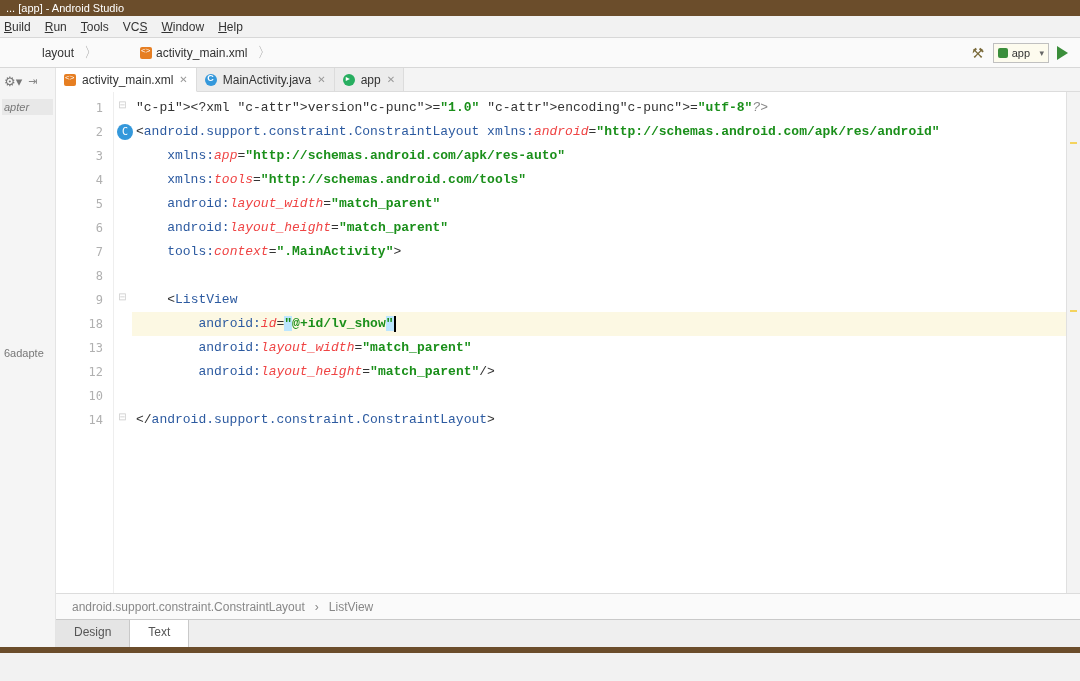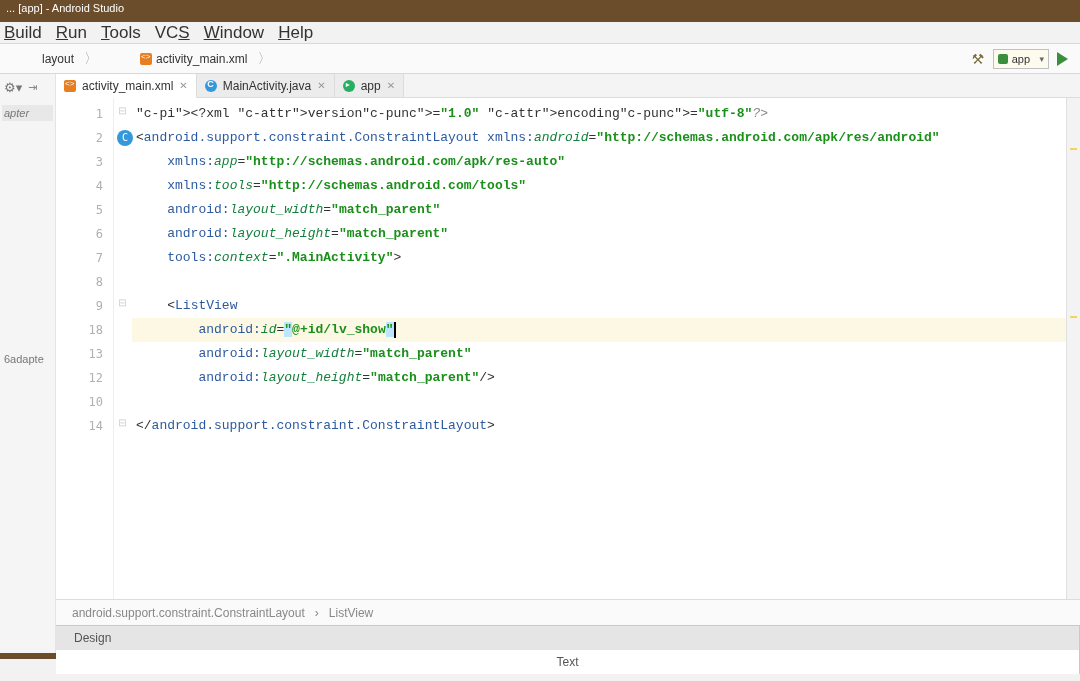--- a/index.html
+++ b/index.html
@@ -1,18 +1,18 @@
 <!DOCTYPE html>
 <html><head>
 <meta charset="utf-8">
 <style>
   * { margin:0; padding:0; box-sizing:border-box; }
   body { font-family:"Segoe UI",sans-serif; font-size:12px; background:#f2f2f2; color:#333; overflow:hidden; width:1080px; height:681px; position:relative; }
-  .titlebar { height:22px; background:#6b4d2b; color:#fff; font-size:11px; padding:0 6px; line-height:16px; overflow:hidden; }
-  .menubar { height:22px; background:#f2f2f2; border-bottom:1px solid #d8d8d8; display:flex; align-items:center; padding:0 4px; gap:14px; font-size:17px; }
+  .titlebar { height:16px; background:#6b4d2b; color:#fff; font-size:11px; padding:0 6px; line-height:16px; overflow:hidden; }
+  .menubar { height:22px; background:#f2f2f2; border-bottom:1px solid #d8d8d8; display:flex; align-items:center; padding:0 4px; gap:14px; font-size:12px; }
   .menubar span { cursor:default; }
   .menubar .mn { text-decoration:underline; }
   .toolbar { height:30px; background:#fafafa; border-bottom:1px solid #d8d8d8; display:flex; align-items:center; padding:0 4px; }
   .breadcrumb { display:flex; align-items:center; gap:4px; }
   .bc-item { display:flex; align-items:center; gap:4px; padding:2px 6px;margin-left:32px; }
   .bc-sep { color:#aaa; font-size:14px; }
   .tool-right { margin-left:auto; display:flex; align-items:center; gap:8px; padding-right:8px; }
   .run-select { border:1px solid #c0c0c0; background:#fdfbee; padding:1px 18px 1px 18px; position:relative; font-size:11px; height:20px; display:flex; align-items:center; }
   .run-select::before { content:""; width:10px; height:10px; background:#3b8e3b; position:absolute; left:4px; border-radius:2px; }
   .run-select::after { content:"▾"; position:absolute; right:4px; color:#666; font-size:9px; }
@@ -40,28 +40,28 @@
   .editor { flex:1; display:flex; overflow:hidden; position:relative; }
   .gutter { width:58px; background:#fff; color:#b0b0b0; font-family:Consolas,monospace; font-size:12px; text-align:right; padding-top:4px; border-right:1px solid #eee; }
   .gutter .ln { height:24px; line-height:24px; padding-right:10px; position:relative; }
   .gutter .ln .badge { position:absolute; right:-20px; top:4px; width:16px; height:16px; background:#3498db; color:#fff; border-radius:50%; font-size:10px; line-height:16px; text-align:center; }
   .fold-col { width:18px; background:#fff; border-right:1px solid transparent; }
   .fold-col .fm { height:24px; display:flex; align-items:center; justify-content:center; color:#bbb; font-size:10px; }
   .code { flex:1; font-family:Consolas,"Courier New",monospace; font-size:13px; padding-top:4px; white-space:pre; overflow:hidden; }
   .code .line { height:24px; line-height:24px; padding-left:4px; }
   .code .line.hl { background:#fcf8e3; }
   .c-decl { color:#2c5aa0; } 
-  .c-attr { color:#15803d; font-style:italic; } 
+  .c-attr { color:#ef4444; font-style:italic; } 
   .c-val  { color:#1a8f1a; font-weight:600; } 
   .c-punc { color:#333; }
   .c-pi   { color:#888; font-style:italic; }
   .c-str-hl { background:#bce6ff; }
   .caret { border-left:2px solid #000; display:inline-block; height:16px; vertical-align:middle; }
   .crumbbar { height:26px; border-top:1px solid #dcdcdc; background:#fafafa; display:flex; align-items:center; padding:0 16px; color:#888; font-size:12px; gap:10px; }
-  .bottom-tabs { height:28px; background:#efefef; border-top:1px solid #c9c9c9; display:flex;flex-direction:column; }
+  .bottom-tabs { height:28px; background:#efefef; border-top:1px solid #c9c9c9; display:flex; }
   .btab { padding:5px 18px; border-right:1px solid #c9c9c9; font-size:12px; color:#555; background:#e5e5e5; }
   .btab.active { background:#fff; font-weight:500;text-align:center; }
   .statusbar { height:6px; background:#6b4d2b; }
   .right-scroll { width:14px; background:#f3f3f3; border-left:1px solid #e0e0e0; position:relative; }
   .right-scroll .mark { position:absolute; left:3px; right:3px; height:2px; background:#f4d35e; }
 </style>
 </head>
 <body>
 
 <div class="titlebar">... [app] - Android Studio</div>

